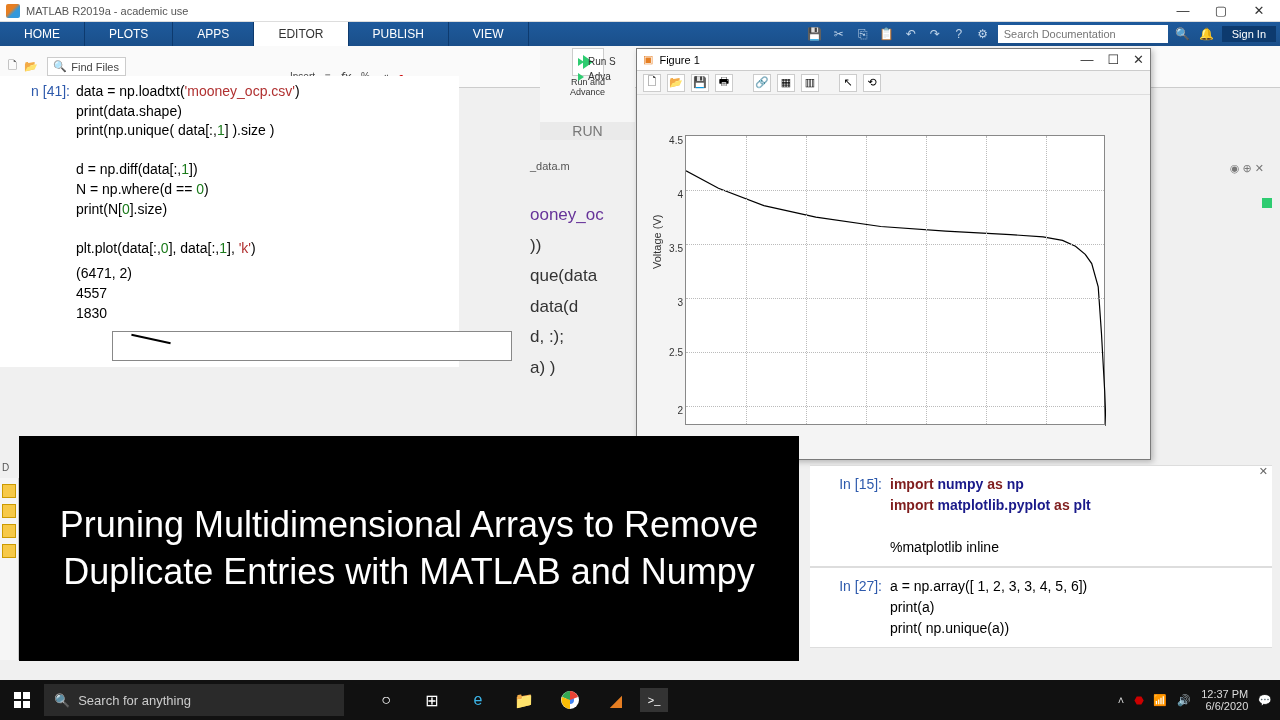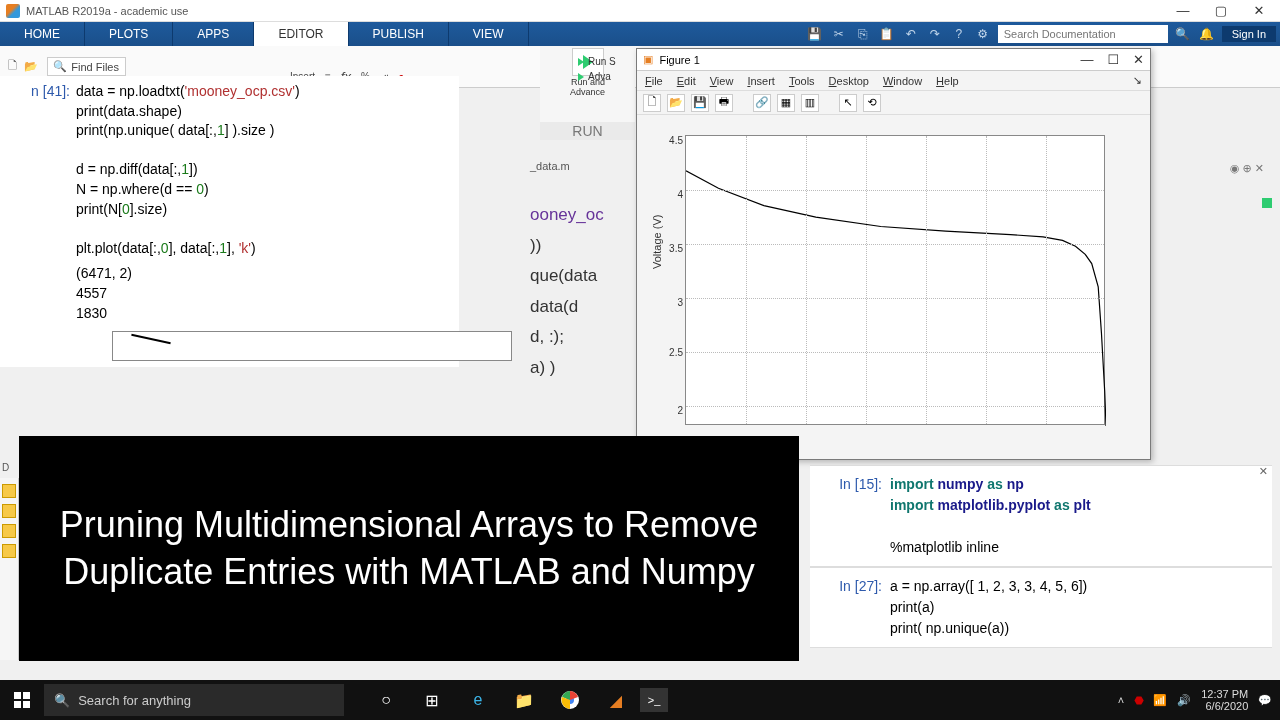--- a/index.html
+++ b/index.html
@@ -76,21 +76,21 @@
 
 
 .caption { position: absolute; left: 19px; top: 436px; width: 780px; height: 225px; background: #000; color: #fff; font-size: 36px; line-height: 1.3; display: flex; align-items: center; justify-content: center; text-align: center; padding: 0 18px; }
 
 
 .jup-right { position: absolute; left: 810px; top: 465px; width: 462px; background: #fff; font-family: Menlo, Consolas, monospace; font-size: 14px; line-height: 1.5; }
 .jup-right .close-x { position: absolute; right: 4px; top: -2px; font-size: 11px; color: #666; }
 .jup-right .cell { border-top: 1px solid #ddd; border-bottom: 1px solid #ddd; padding: 8px 0; display: flex; }
 .jup-right .g2 { width: 80px; text-align: right; padding-right: 8px; color: #2e5aac; flex-shrink: 0; }
 .jup-right .c2 { white-space: pre; }
-.kw { color: #0f766e; font-weight: bold; }
+.kw { color: #7f1d1d; font-weight: bold; }
 .nm { color: #1a1a8a; font-weight: bold; }
 
 
 .left-sliver { position: absolute; left: 0; top: 440px; width: 19px; height: 220px; background: #f6f6f6; border-right: 1px solid #ccc; }
 .left-sliver .ic { width: 14px; height: 14px; margin: 6px auto; background: #f7c948; border: 1px solid #cc9a00; }
 .ws-label { position:absolute; left:2px; top:462px; font-size:10px; color:#555; }
 
 
 .status-sq { position: absolute; right: 8px; width: 10px; height: 10px; background: #2ecc71; }
 
@@ -216,31 +216,20 @@
 <div class="figwin">
   <div class="figtitle">
     <span style="margin-right:6px;color:#e67e22">▣</span>
     <span>Figure 1</span>
     <div class="fig-controls">
       <span>—</span>
       <span>☐</span>
       <span>✕</span>
     </div>
   </div>
-  <div class="figmenu">
-    <span><u>F</u>ile</span>
-    <span><u>E</u>dit</span>
-    <span><u>V</u>iew</span>
-    <span><u>I</u>nsert</span>
-    <span><u>T</u>ools</span>
-    <span><u>D</u>esktop</span>
-    <span><u>W</u>indow</span>
-    <span><u>H</u>elp</span>
-    <span style="margin-left:auto">↘</span>
-  </div>
   <div class="figtools">
     <div class="ft-ic">🗋</div>
     <div class="ft-ic">📂</div>
     <div class="ft-ic">💾</div>
     <div class="ft-ic">🖶</div>
     <div style="width:8px"></div>
     <div class="ft-ic">🔗</div>
     <div class="ft-ic">▦</div>
     <div class="ft-ic">▥</div>
     <div style="width:8px"></div>

